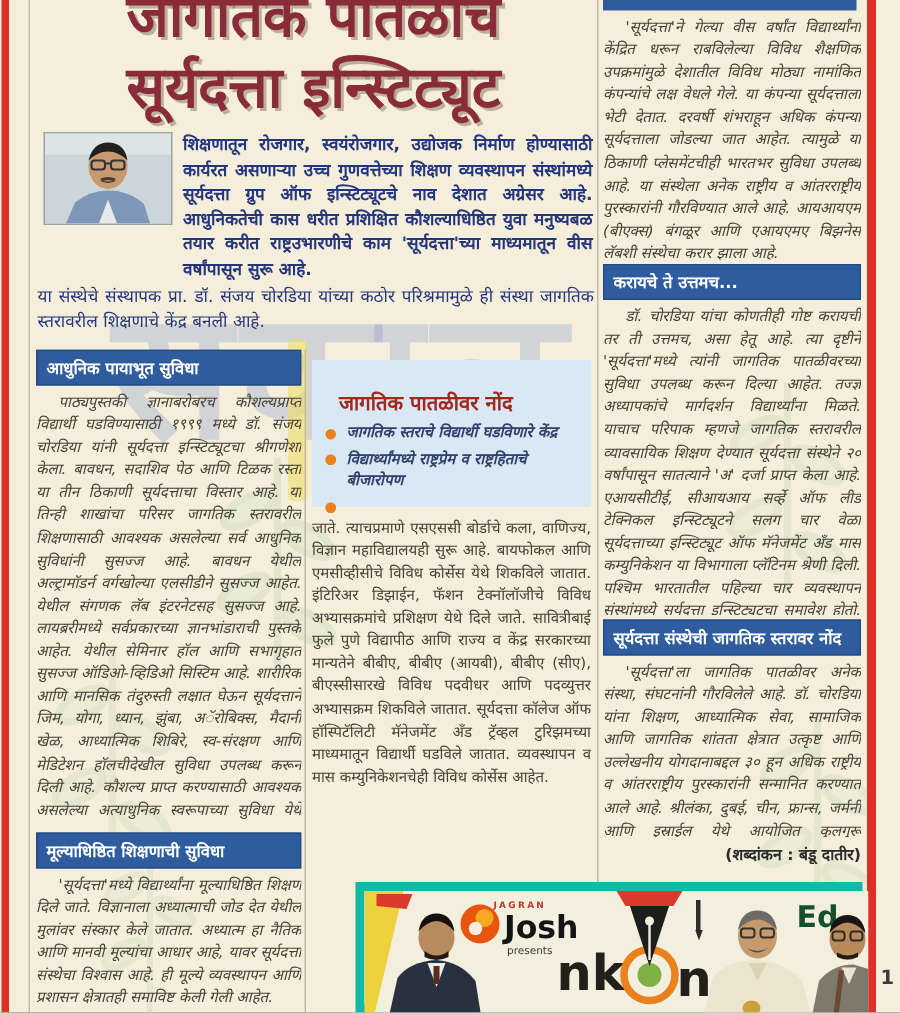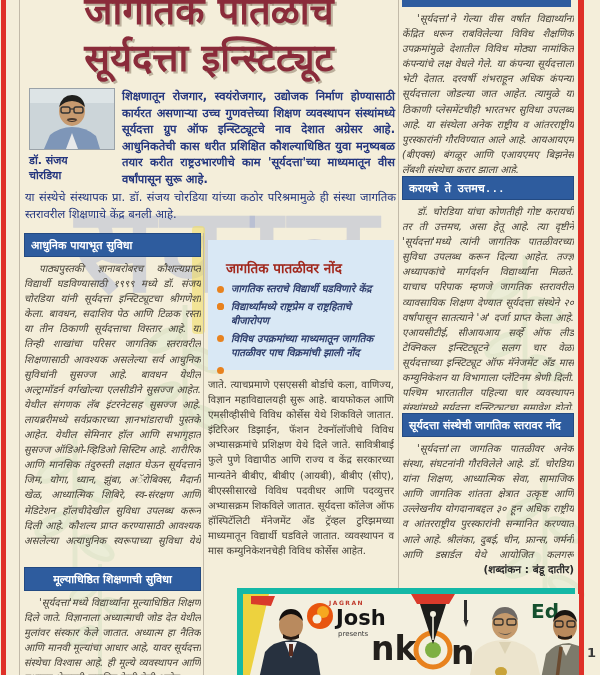--- a/index.html
+++ b/index.html
@@ -126,52 +126,48 @@
       <path d="M36 60 L42 44 L48 60 Z" fill="#e8e9ea"></path>
       <ellipse cx="42" cy="22" rx="13" ry="15" fill="#c79a6f"></ellipse>
       <path d="M29 18 Q32 6 42 6 Q53 6 55 18 Q49 12 42 12 Q35 12 29 18 Z" fill="#20201e"></path>
       <rect x="31" y="18" width="9" height="6" rx="2" fill="none" stroke="#333" stroke-width="1.4"></rect>
       <rect x="44" y="18" width="9" height="6" rx="2" fill="none" stroke="#333" stroke-width="1.4"></rect>
       <line x1="40" y1="20" x2="44" y2="20" stroke="#333" stroke-width="1.2"></line>
       <path d="M36 31 Q42 35 48 31 Q42 33 36 31 Z" fill="#3a2d25"></path>
       <path d="M37 30 Q42 28 47 30 L46 32 Q42 30 38 32 Z" fill="#4a3a30"></path>
     </svg>
   </div>
-  <div class="photo-caption">
-    <div>डॉ. संजय</div>
-    <div>चोरडिया</div>
-  </div>
 
   <div class="lead">शिक्षणातून रोजगार, स्वयंरोजगार, उद्योजक निर्माण होण्यासाठी कार्यरत असणाऱ्या उच्च गुणवत्तेच्या शिक्षण व्यवस्थापन संस्थांमध्ये सूर्यदत्ता ग्रुप ऑफ इन्स्टिट्यूटचे नाव देशात अग्रेसर आहे. आधुनिकतेची कास धरीत प्रशिक्षित कौशल्याधिष्ठित युवा मनुष्यबळ तयार करीत राष्ट्रउभारणीचे काम 'सूर्यदत्ता'च्या माध्यमातून वीस वर्षांपासून सुरू आहे.</div>
   <div class="lead2">या संस्थेचे संस्थापक प्रा. डॉ. संजय चोरडिया यांच्या कठोर परिश्रमामुळे ही संस्था जागतिक स्तरावरील शिक्षणाचे केंद्र बनली आहे.</div>
 
   <div class="col" style="left:24px;top:233px;width:177px;height:442px;overflow:hidden;">
     <div class="bluebar">आधुनिक पायाभूत सुविधा</div>
     <p class="para indent" style="height:286px;">पाठ्यपुस्तकी ज्ञानाबरोबरच कौशल्यप्राप्त विद्यार्थी घडविण्यासाठी १९९९ मध्ये डॉ. संजय चोरडिया यांनी सूर्यदत्ता इन्स्टिट्यूटचा श्रीगणेशा केला. बावधन, सदाशिव पेठ आणि टिळक रस्ता या तीन ठिकाणी सूर्यदत्ताचा विस्तार आहे. या तिन्ही शाखांचा परिसर जागतिक स्तरावरील शिक्षणासाठी आवश्यक असलेल्या सर्व आधुनिक सुविधांनी सुसज्ज आहे. बावधन येथील अल्ट्रामॉडर्न वर्गखोल्या एलसीडीने सुसज्ज आहेत. येथील संगणक लॅब इंटरनेटसह सुसज्ज आहे. लायब्ररीमध्ये सर्वप्रकारच्या ज्ञानभांडाराची पुस्तके आहेत. येथील सेमिनार हॉल आणि सभागृहात सुसज्ज ऑडिओ-व्हिडिओ सिस्टिम आहे. शारीरिक आणि मानसिक तंदुरुस्ती लक्षात घेऊन सूर्यदत्ताने जिम, योगा, ध्यान, झुंबा, अॅरोबिक्स, मैदानी खेळ, आध्यात्मिक शिबिरे, स्व-संरक्षण आणि मेडिटेशन हॉलचीदेखील सुविधा उपलब्ध करून दिली आहे. कौशल्य प्राप्त करण्यासाठी आवश्यक असलेल्या अत्याधुनिक स्वरूपाच्या सुविधा येथे असल्यामुळे केवळ भारतीयच नव्हे; तर विदेशी विद्यार्थ्यांचाही येथे ओढा वाढला आहे.</p>
-    <div class="bluebar" style="margin-top:20px;text-align:center;">मूल्याधिष्ठित शिक्षणाची सुविधा</div>
+    <div class="bluebar" style="margin-top:8px;">मूल्याधिष्ठित शिक्षणाची सुविधा</div>
     <p class="para indent">'सूर्यदत्ता'मध्ये विद्यार्थ्यांना मूल्याधिष्ठित शिक्षण दिले जाते. विज्ञानाला अध्यात्माची जोड देत येथील मुलांवर संस्कार केले जातात. अध्यात्म हा नैतिक आणि मानवी मूल्यांचा आधार आहे, यावर सूर्यदत्ता संस्थेचा विश्वास आहे. ही मूल्ये व्यवस्थापन आणि प्रशासन क्षेत्रातही समाविष्ट केली गेली आहेत.</p>
   </div>
 
   <div class="col" style="left:208px;top:240px;width:186px;">
     <div class="infobox">
       <div class="infobox-title">जागतिक पातळीवर नोंद</div>
       <ul>
         <li><span class="bullet-dot"></span><span>जागतिक स्तराचे विद्यार्थी घडविणारे केंद्र</span></li>
         <li><span class="bullet-dot"></span></li>
         <li><span class="bullet-dot"></span><span>विद्यार्थ्यांमध्ये राष्ट्रप्रेम व राष्ट्रहिताचे बीजारोपण</span></li>
-        <li><span class="bullet-dot"></span><span>विविध उपक्रमांच्या माध्यमातून जागतिक पातळीवर पाच विक्रमांची झाली नोंद</span></li>
+        <li><span class="bullet-dot"></span></li>
         <li><span class="bullet-dot"></span></li>
       </ul>
     </div>
     <p class="para" style="margin-top:7px;height:182px;">जाते. त्याचप्रमाणे एसएससी बोर्डाचे कला, वाणिज्य, विज्ञान महाविद्यालयही सुरू आहे. बायफोकल आणि एमसीव्हीसीचे विविध कोर्सेस येथे शिकविले जातात. इंटिरिअर डिझाईन, फॅशन टेक्नॉलॉजीचे विविध अभ्यासक्रमांचे प्रशिक्षण येथे दिले जाते. सावित्रीबाई फुले पुणे विद्यापीठ आणि राज्य व केंद्र सरकारच्या मान्यतेने बीबीए, बीबीए (आयबी), बीबीए (सीए), बीएस्सीसारखे विविध पदवीधर आणि पदव्युत्तर अभ्यासक्रम शिकविले जातात. सूर्यदत्ता कॉलेज ऑफ हॉस्पिटॅलिटी मॅनेजमेंट अँड ट्रॅव्हल टुरिझमच्या माध्यमातून विद्यार्थी घडविले जातात. व्यवस्थापन व मास कम्युनिकेशनचेही विविध कोर्सेस आहेत.</p>
   </div>
 
   <div class="col" style="left:402px;top:11px;width:172px;height:565px;overflow:hidden;">
     <p class="para indent" style="margin-top:0;height:162px;">'सूर्यदत्ता'ने गेल्या वीस वर्षांत विद्यार्थ्यांना केंद्रित धरून राबविलेल्या विविध शैक्षणिक उपक्रमांमुळे देशातील विविध मोठ्या नामांकित कंपन्यांचे लक्ष वेधले गेले. या कंपन्या सूर्यदत्ताला भेटी देतात. दरवर्षी शंभराहून अधिक कंपन्या सूर्यदत्ताला जोडल्या जात आहेत. त्यामुळे या ठिकाणी प्लेसमेंटचीही भारतभर सुविधा उपलब्ध आहे. या संस्थेला अनेक राष्ट्रीय व आंतरराष्ट्रीय पुरस्कारांनी गौरविण्यात आले आहे. आयआयएम (बीएक्स) बंगळूर आणि एआयएमए बिझनेस लॅबशी संस्थेचा करार झाला आहे.</p>
-    <div class="bluebar" style="margin-top:3px;font-family:Liberation Mono, monospace;">करायचे ते उत्तमच...</div>
+    <div class="bluebar" style="margin-top:3px;">करायचे ते उत्तमच...</div>
     <p class="para indent" style="height:206px;">डॉ. चोरडिया यांचा कोणतीही गोष्ट करायची तर ती उत्तमच, असा हेतू आहे. त्या दृष्टीने 'सूर्यदत्ता'मध्ये त्यांनी जागतिक पातळीवरच्या सुविधा उपलब्ध करून दिल्या आहेत. तज्ज्ञ अध्यापकांचे मार्गदर्शन विद्यार्थ्यांना मिळते. याचाच परिपाक म्हणजे जागतिक स्तरावरील व्यावसायिक शिक्षण देण्यात सूर्यदत्ता संस्थेने २० वर्षांपासून सातत्याने 'अ' दर्जा प्राप्त केला आहे. एआयसीटीई, सीआयआय सर्व्हे ऑफ लीड टेक्निकल इन्स्टिट्यूटने सलग चार वेळा सूर्यदत्ताच्या इन्स्टिट्यूट ऑफ मॅनेजमेंट अँड मास कम्युनिकेशन या विभागाला प्लॅटिनम श्रेणी दिली. पश्चिम भारतातील पहिल्या चार व्यवस्थापन संस्थांमध्ये सूर्यदत्ता इन्स्टिट्यूटचा समावेश होतो. बावधन कॅम्पसमध्ये 'इंडस्ट्री ४.० इनोव्हेशन इनक्युबेशन सेंटर उभारण्यात आले आहे.</p>
     <div class="bluebar" style="margin-top:3px;">सूर्यदत्ता संस्थेची जागतिक स्तरावर नोंद</div>
     <p class="para indent" style="height:117px;">'सूर्यदत्ता'ला जागतिक पातळीवर अनेक संस्था, संघटनांनी गौरविलेले आहे. डॉ. चोरडिया यांना शिक्षण, आध्यात्मिक सेवा, सामाजिक आणि जागतिक शांतता क्षेत्रात उत्कृष्ट आणि उल्लेखनीय योगदानाबद्दल ३० हून अधिक राष्ट्रीय व आंतरराष्ट्रीय पुरस्कारांनी सन्मानित करण्यात आले आहे. श्रीलंका, दुबई, चीन, फ्रान्स, जर्मनी आणि इस्राईल येथे आयोजित कुलगुरू परिषदांमध्येही त्यांनी सक्रियपणे भाग घेतला.</p>
     <div class="byline">(शब्दांकन : बंडू दातीर)</div>
   </div>
 
   <div class="bottom-photo">
     <svg width="336" height="85" viewBox="0 0 336 85">
       <rect width="336" height="85" fill="#f3efdf"></rect>
       <polygon points="0,0 26,0 6,85 0,85" fill="#edd23e"></polygon>

